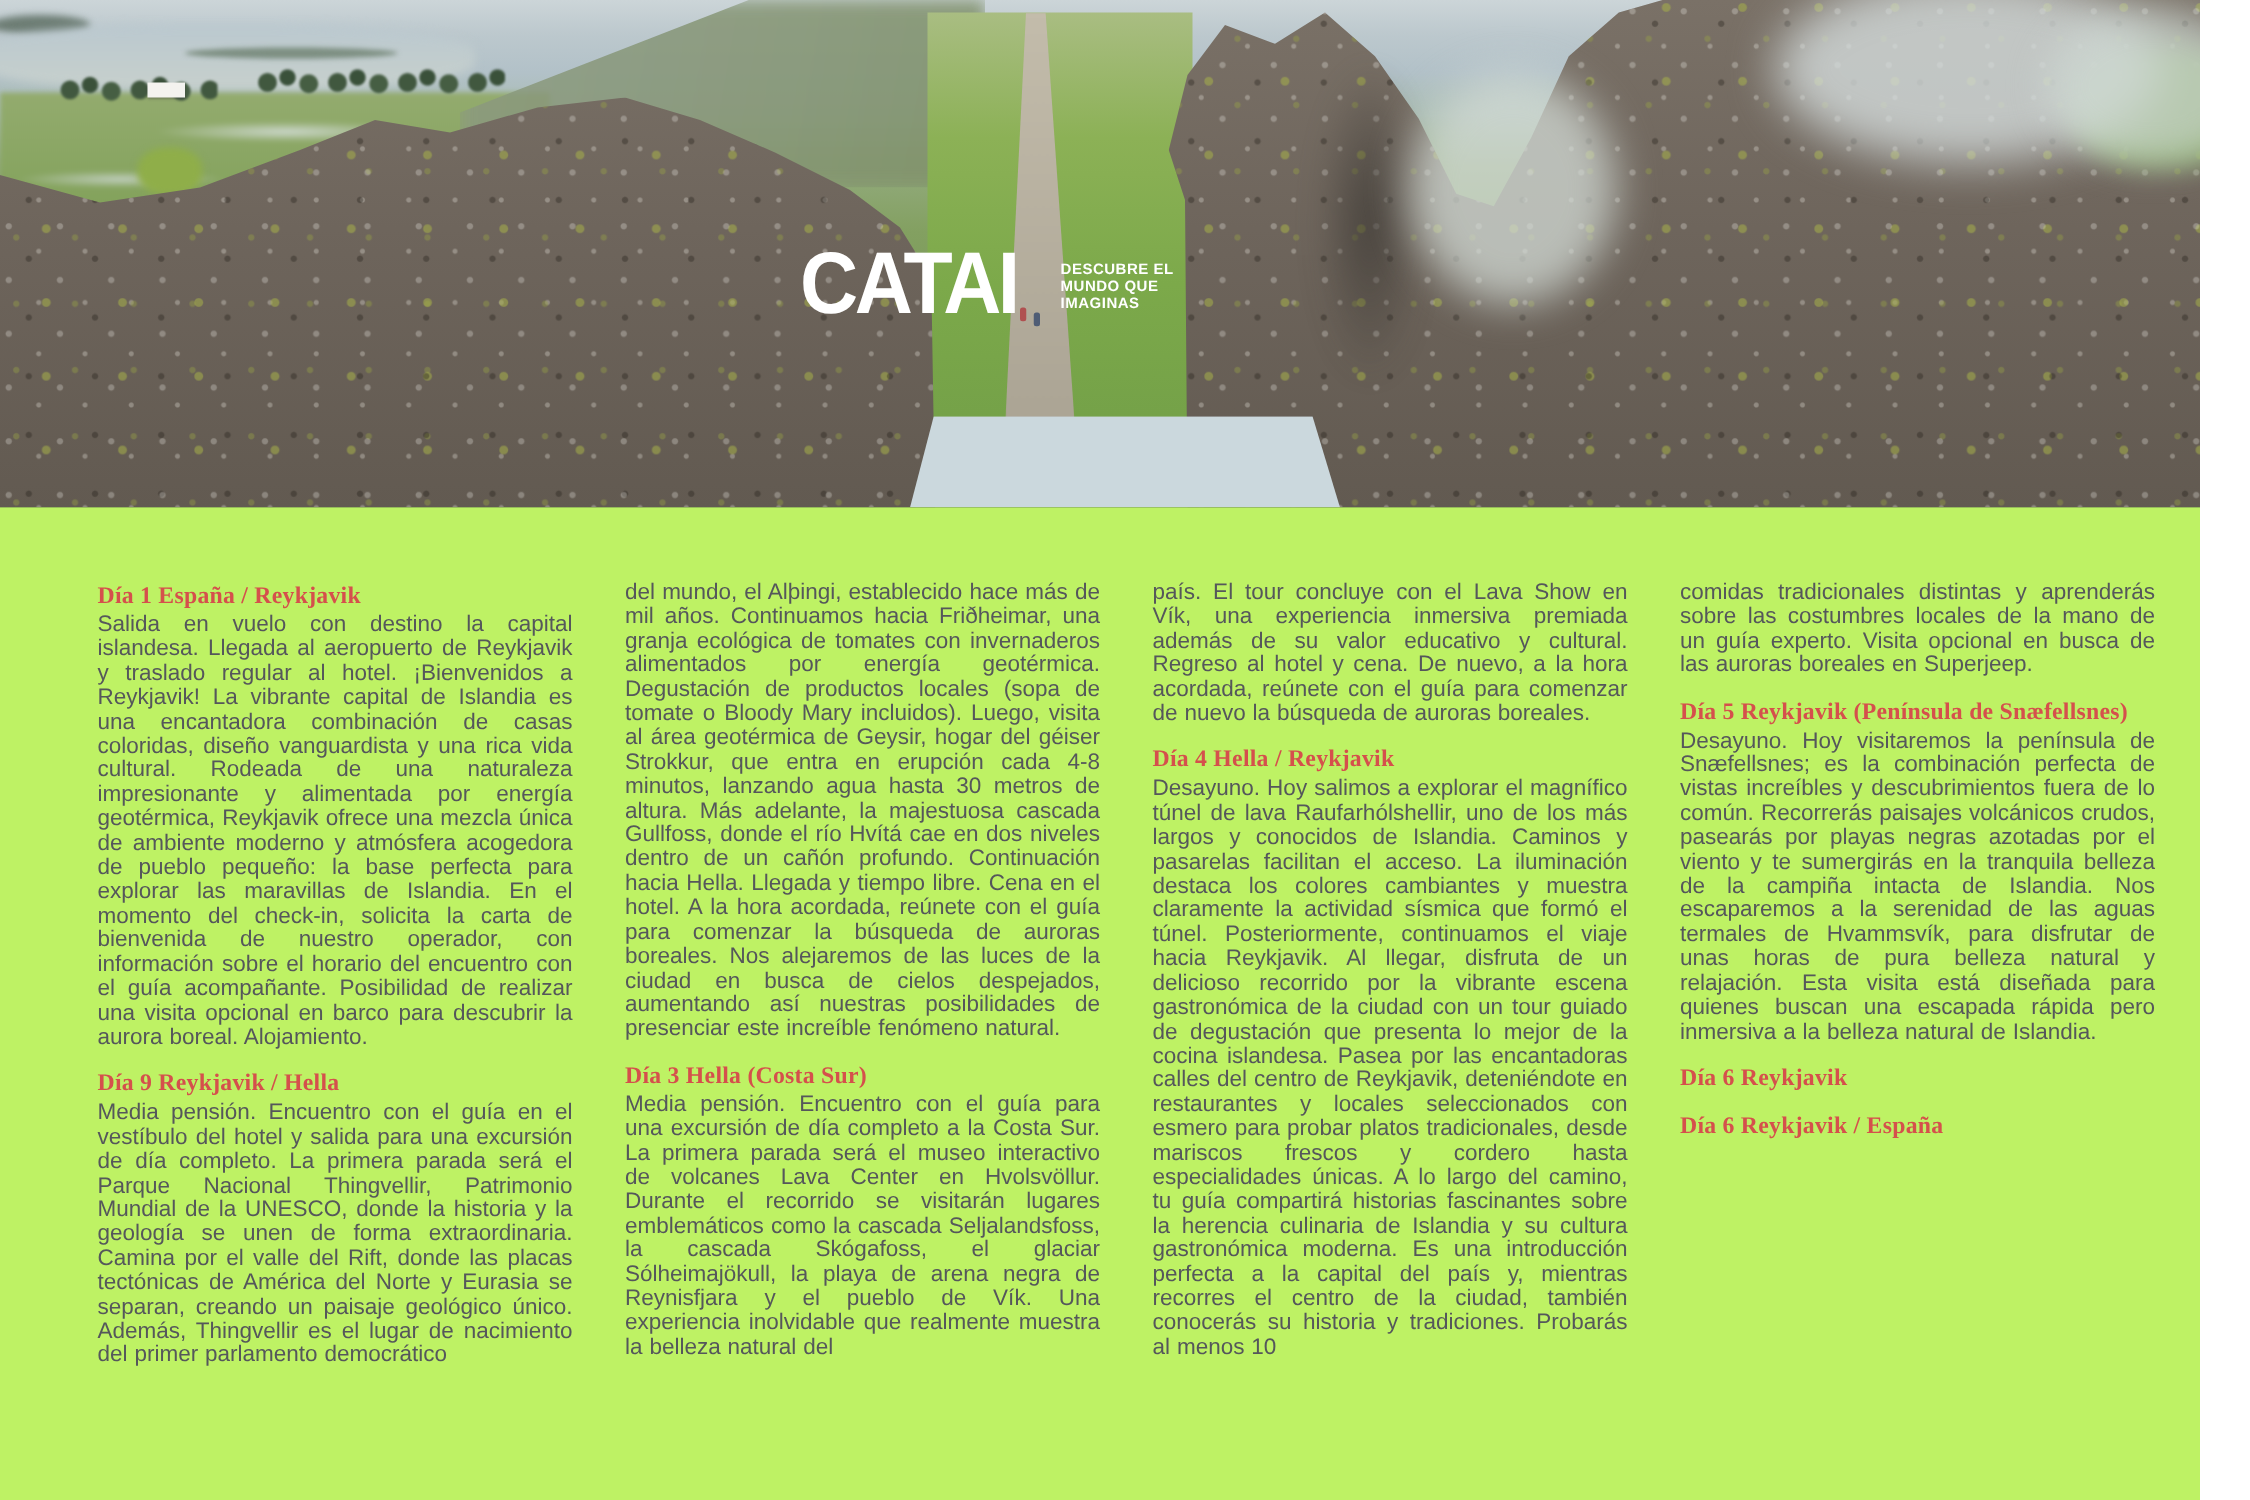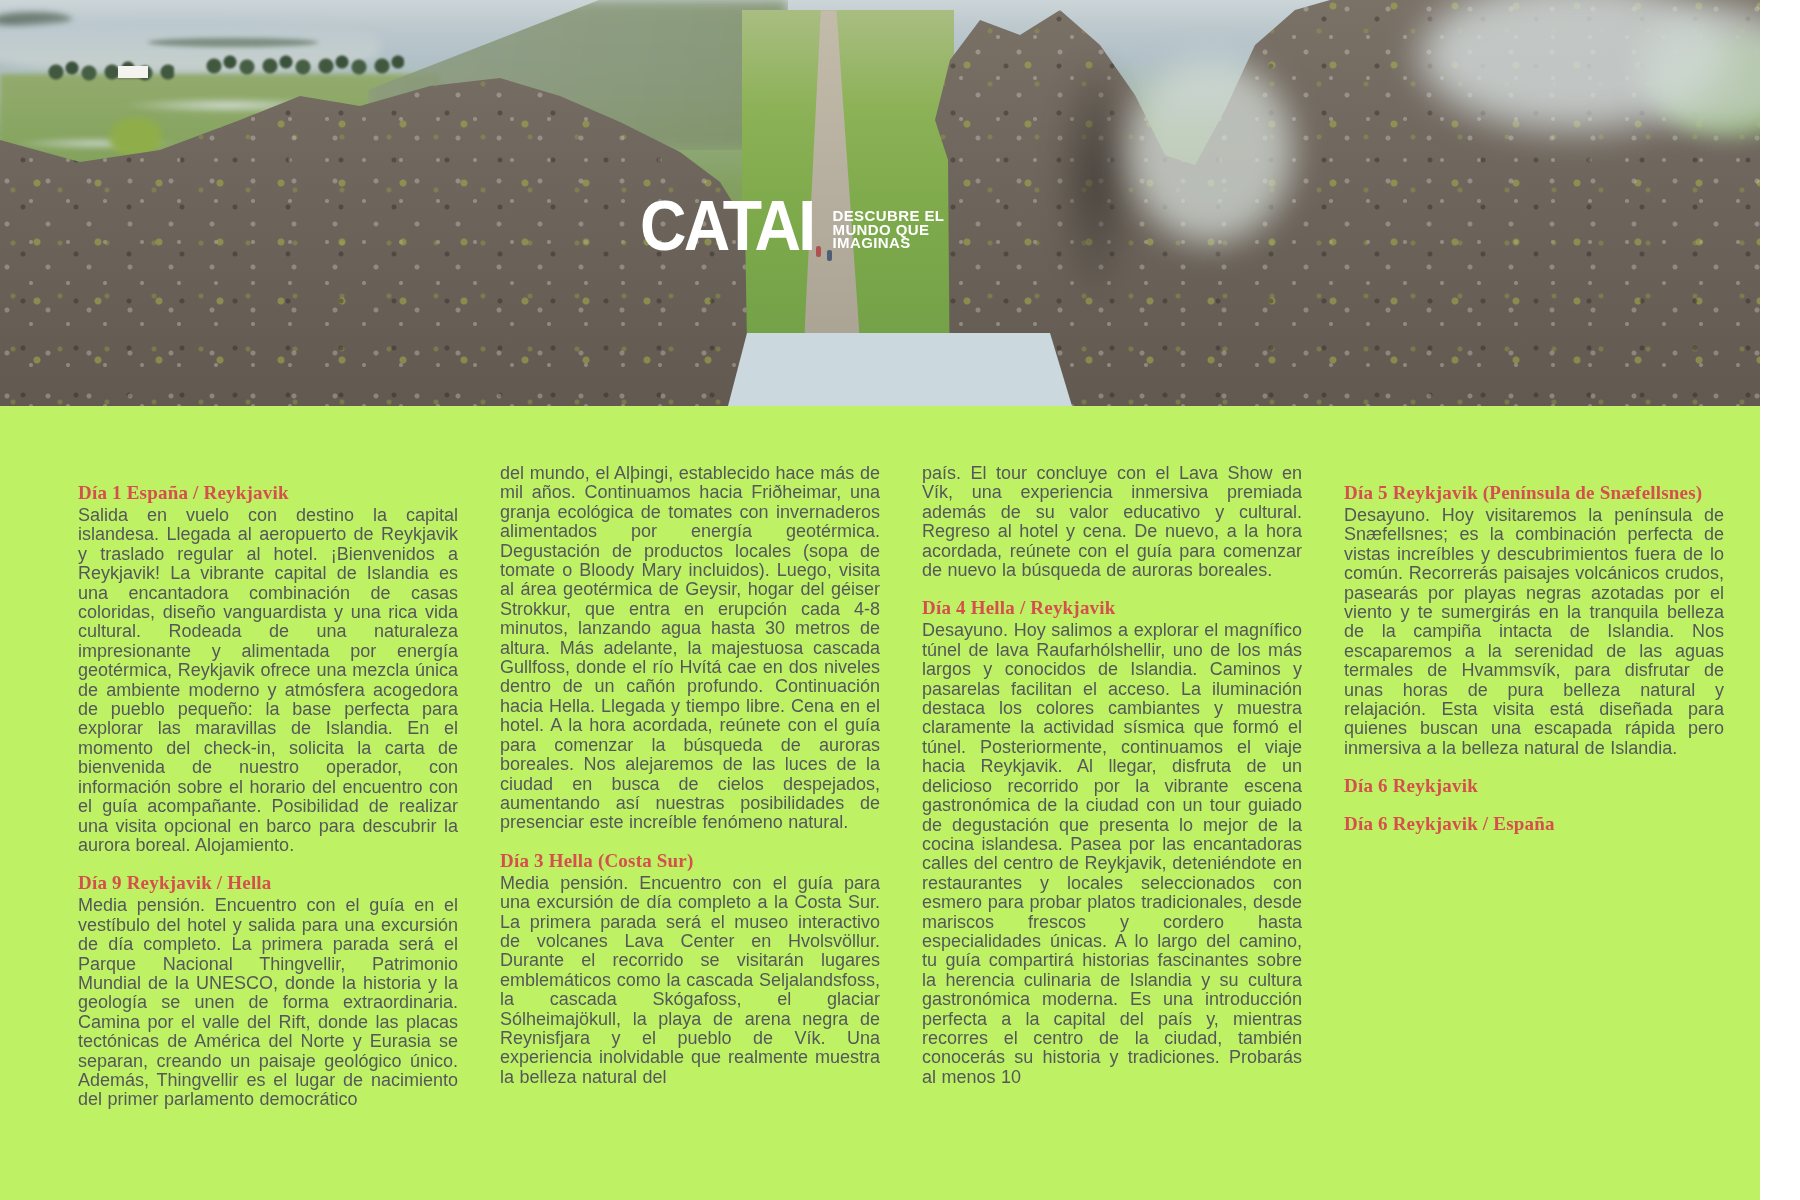--- a/index.html
+++ b/index.html
@@ -69,29 +69,29 @@
   .mist-3{left:1636px;top:6px;width:170px;height:125px;background:rgba(205,215,210,.7);filter:blur(14px);}
   .hill-right{left:1658px;top:38px;width:145px;height:95px;border-radius:45%;
     background:#85a763;filter:blur(10px);z-index:6;}
   .panel{left:728px;top:333px;width:344px;height:73px;background:#cbd8dd;z-index:9;
     clip-path:polygon(19px 0,322px 0,100% 100%,0 100%);}
 
   
   .logo-lockup{position:absolute;left:640px;top:194px;display:flex;align-items:flex-start;z-index:10;}
   .logo-text{font-family:"Liberation Sans",sans-serif;font-weight:bold;color:#ffffff;
     font-size:70px;line-height:64px;letter-spacing:-3px;transform:scaleX(.92);transform-origin:left;}
-  .tagline{margin-left:4px;margin-top:15px;color:#ffffff;font-weight:bold;
-    font-size:15px;line-height:13.5px;letter-spacing:.4px;}
+  .tagline{margin-left:20px;margin-top:15px;color:#ffffff;font-weight:bold;
+    font-size:12px;line-height:13.5px;letter-spacing:.4px;}
 
   
   .columns{position:absolute;left:78px;top:464px;width:1644px;display:flex;gap:42px;}
   .col{width:380px;flex:0 0 380px;}
   .day-heading{margin:17px 0 3px 0;font-family:"Liberation Serif",serif;font-weight:bold;
     font-size:19px;line-height:21px;color:#d5504c;white-space:nowrap;letter-spacing:.2px;}
-  .col > .day-heading:first-child{margin-top:18px;}
+  .col > .day-heading:first-child{margin-top:2px;}
   .day-text{margin:0;text-align:justify;font-size:18px;line-height:19.4px;color:#55575b;
     word-spacing:.5px;}
 </style>
 </head>
 <body>
 
 <div class="page">
 
   <div class="hero">
     <div class="ly headland"></div>
@@ -138,20 +138,21 @@
         <p class="day-text">del mundo, el Alþingi, establecido hace más de mil años. Continuamos hacia Friðheimar, una granja ecológica de tomates con invernaderos alimentados por energía geotérmica. Degustación de productos locales (sopa de tomate o Bloody Mary incluidos). Luego, visita al área geotérmica de Geysir, hogar del géiser Strokkur, que entra en erupción cada 4-8 minutos, lanzando agua hasta 30 metros de altura. Más adelante, la majestuosa cascada Gullfoss, donde el río Hvítá cae en dos niveles dentro de un cañón profundo. Continuación hacia Hella. Llegada y tiempo libre. Cena en el hotel. A la hora acordada, reúnete con el guía para comenzar la búsqueda de auroras boreales. Nos alejaremos de las luces de la ciudad en busca de cielos despejados, aumentando así nuestras posibilidades de presenciar este increíble fenómeno natural.</p>
         <h3 class="day-heading">Día 3 Hella (Costa Sur)</h3>
         <p class="day-text">Media pensión. Encuentro con el guía para una excursión de día completo a la Costa Sur. La primera parada será el museo interactivo de volcanes Lava Center en Hvolsvöllur. Durante el recorrido se visitarán lugares emblemáticos como la cascada Seljalandsfoss, la cascada Skógafoss, el glaciar Sólheimajökull, la playa de arena negra de Reynisfjara y el pueblo de Vík. Una experiencia inolvidable que realmente muestra la belleza natural del</p>
       </div>
     <div class="col">
         <p class="day-text">país. El tour concluye con el Lava Show en Vík, una experiencia inmersiva premiada además de su valor educativo y cultural. Regreso al hotel y cena. De nuevo, a la hora acordada, reúnete con el guía para comenzar de nuevo la búsqueda de auroras boreales.</p>
         <h3 class="day-heading">Día 4 Hella / Reykjavik</h3>
         <p class="day-text">Desayuno. Hoy salimos a explorar el magnífico túnel de lava Raufarhólshellir, uno de los más largos y conocidos de Islandia. Caminos y pasarelas facilitan el acceso. La iluminación destaca los colores cambiantes y muestra claramente la actividad sísmica que formó el túnel. Posteriormente, continuamos el viaje hacia Reykjavik. Al llegar, disfruta de un delicioso recorrido por la vibrante escena gastronómica de la ciudad con un tour guiado de degustación que presenta lo mejor de la cocina islandesa. Pasea por las encantadoras calles del centro de Reykjavik, deteniéndote en restaurantes y locales seleccionados con esmero para probar platos tradicionales, desde mariscos frescos y cordero hasta especialidades únicas. A lo largo del camino, tu guía compartirá historias fascinantes sobre la herencia culinaria de Islandia y su cultura gastronómica moderna. Es una introducción perfecta a la capital del país y, mientras recorres el centro de la ciudad, también conocerás su historia y tradiciones. Probarás al menos 10</p>
       </div>
     <div class="col">
+        <p class="day-text">comidas tradicionales distintas y aprenderás sobre las costumbres locales de la mano de un guía experto. Visita opcional en busca de las auroras boreales en Superjeep.</p>
         <h3 class="day-heading">Día 5 Reykjavik (Península de Snæfellsnes)</h3>
         <p class="day-text">Desayuno. Hoy visitaremos la península de Snæfellsnes; es la combinación perfecta de vistas increíbles y descubrimientos fuera de lo común. Recorrerás paisajes volcánicos crudos, pasearás por playas negras azotadas por el viento y te sumergirás en la tranquila belleza de la campiña intacta de Islandia. Nos escaparemos a la serenidad de las aguas termales de Hvammsvík, para disfrutar de unas horas de pura belleza natural y relajación. Esta visita está diseñada para quienes buscan una escapada rápida pero inmersiva a la belleza natural de Islandia.</p>
         <h3 class="day-heading">Día 6 Reykjavik</h3>
         <h3 class="day-heading">Día 6 Reykjavik / España</h3>
       </div>
   </main>
 
 </div>
 
 </body></html>

